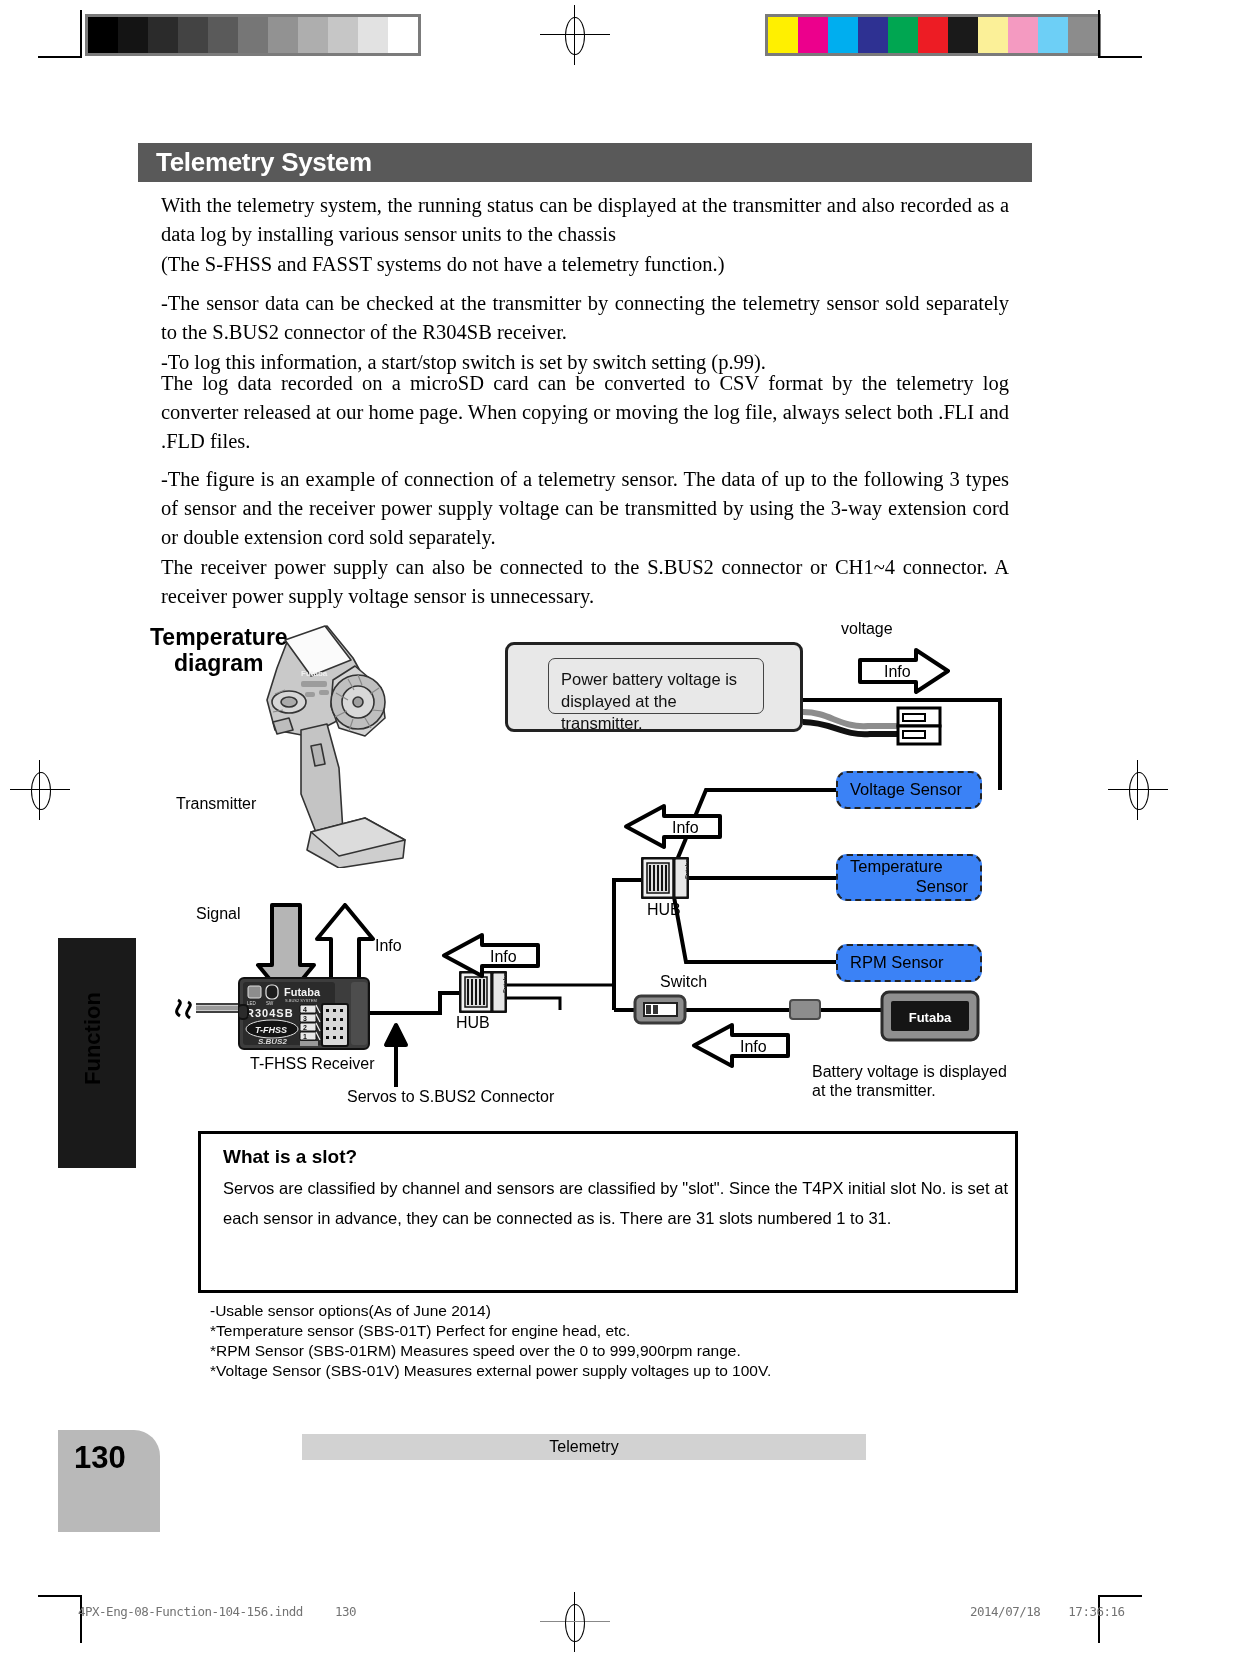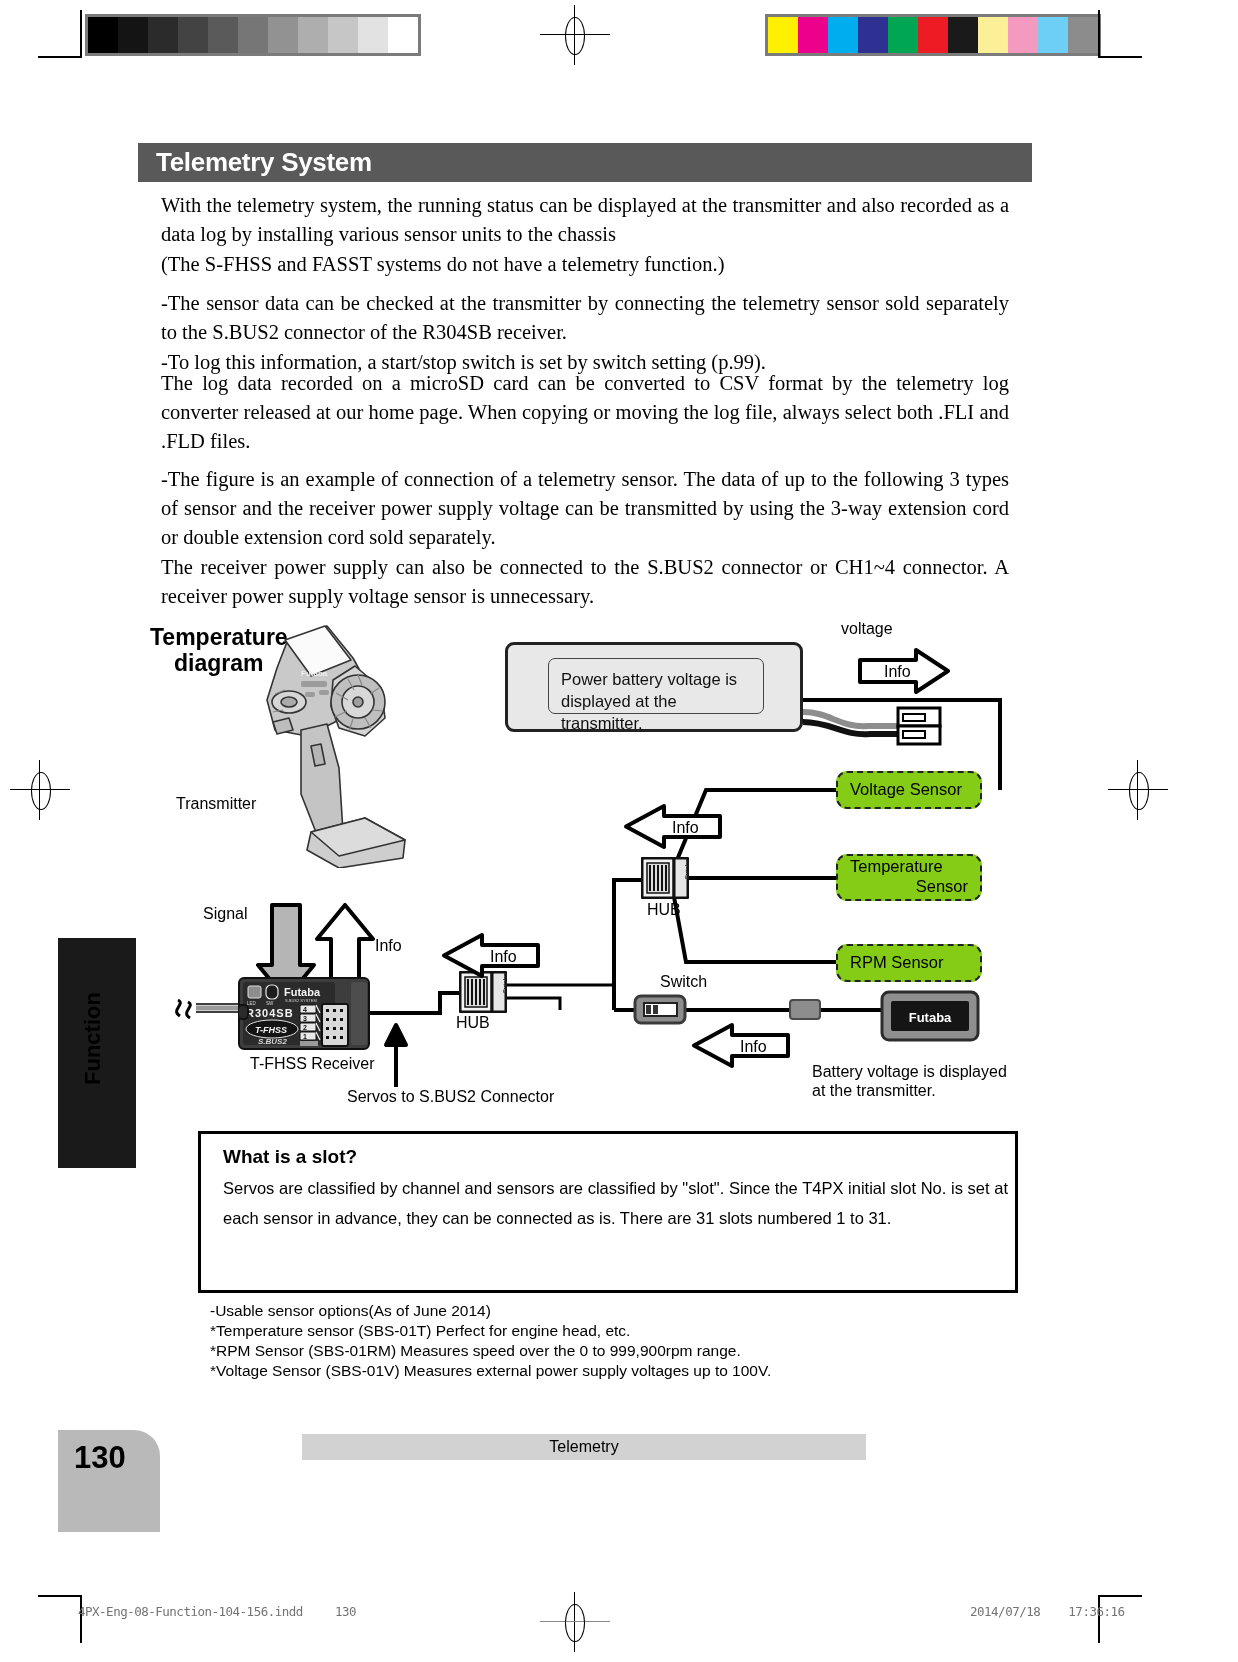--- a/index.html
+++ b/index.html
@@ -108,21 +108,21 @@
     border-radius: 7px;
     box-sizing: border-box;
     font-size: 16.5px;
     line-height: 22px;
     padding: 9px 12px;
     color: #111;
   }
 
   .sensor-box {
     position: absolute;
-    background: #84cc16;
+    background: #3b82f6;
     border: 2.5px dashed #222;
     border-radius: 11px;
     box-sizing: border-box;
     font-size: 16.5px;
     line-height: 20px;
     color: #000;
     padding: 6px 12px;
   }
 
   
@@ -404,21 +404,21 @@
   </svg>
 
   <svg style="position:absolute; left:690px; top:422px;" width="100" height="47" viewBox="0 0 100 47">
     <path d="M98 13 L42 13 L42 3 L4 23.5 L42 44 L42 34 L98 34 Z" fill="#fff" stroke="#000" stroke-width="4" stroke-linejoin="round"></path>
     <text x="50" y="30" font-family="Liberation Sans, sans-serif" font-size="16" fill="#000">Info</text>
   </svg>
 
   <svg style="position:absolute; left:254px; top:303px;" width="64" height="98" viewBox="0 0 64 98">
     <path d="M18 2 L46 2 L46 62 L60 62 L32 96 L4 62 L18 62 Z" fill="#b5b5b5" stroke="#000" stroke-width="4" stroke-linejoin="round"></path>
   </svg>
-  <div class="dg-label" style="left:203px; top:305px;">Signal</div>
+  <div class="dg-label" style="left:196px; top:305px;">Signal</div>
 
   <svg style="position:absolute; left:313px; top:303px;" width="64" height="98" viewBox="0 0 64 98">
     <path d="M32 2 L60 36 L46 36 L46 96 L18 96 L18 36 L4 36 Z" fill="#fff" stroke="#000" stroke-width="4" stroke-linejoin="round"></path>
   </svg>
   <div class="dg-label" style="left:375px; top:337px;">Info</div>
 
   <svg style="position:absolute; left:238px; top:377px;" width="132" height="73" viewBox="0 0 132 73">
     <rect x="1" y="1" width="130" height="71" rx="5" fill="#3d3d3d" stroke="#111" stroke-width="2"></rect>
     <rect x="5" y="5" width="92" height="63" rx="3" fill="#2b2b2b"></rect>
     <rect x="10" y="9" width="13" height="12" rx="2" fill="#8d8d8d" stroke="#ddd" stroke-width="1"></rect>

